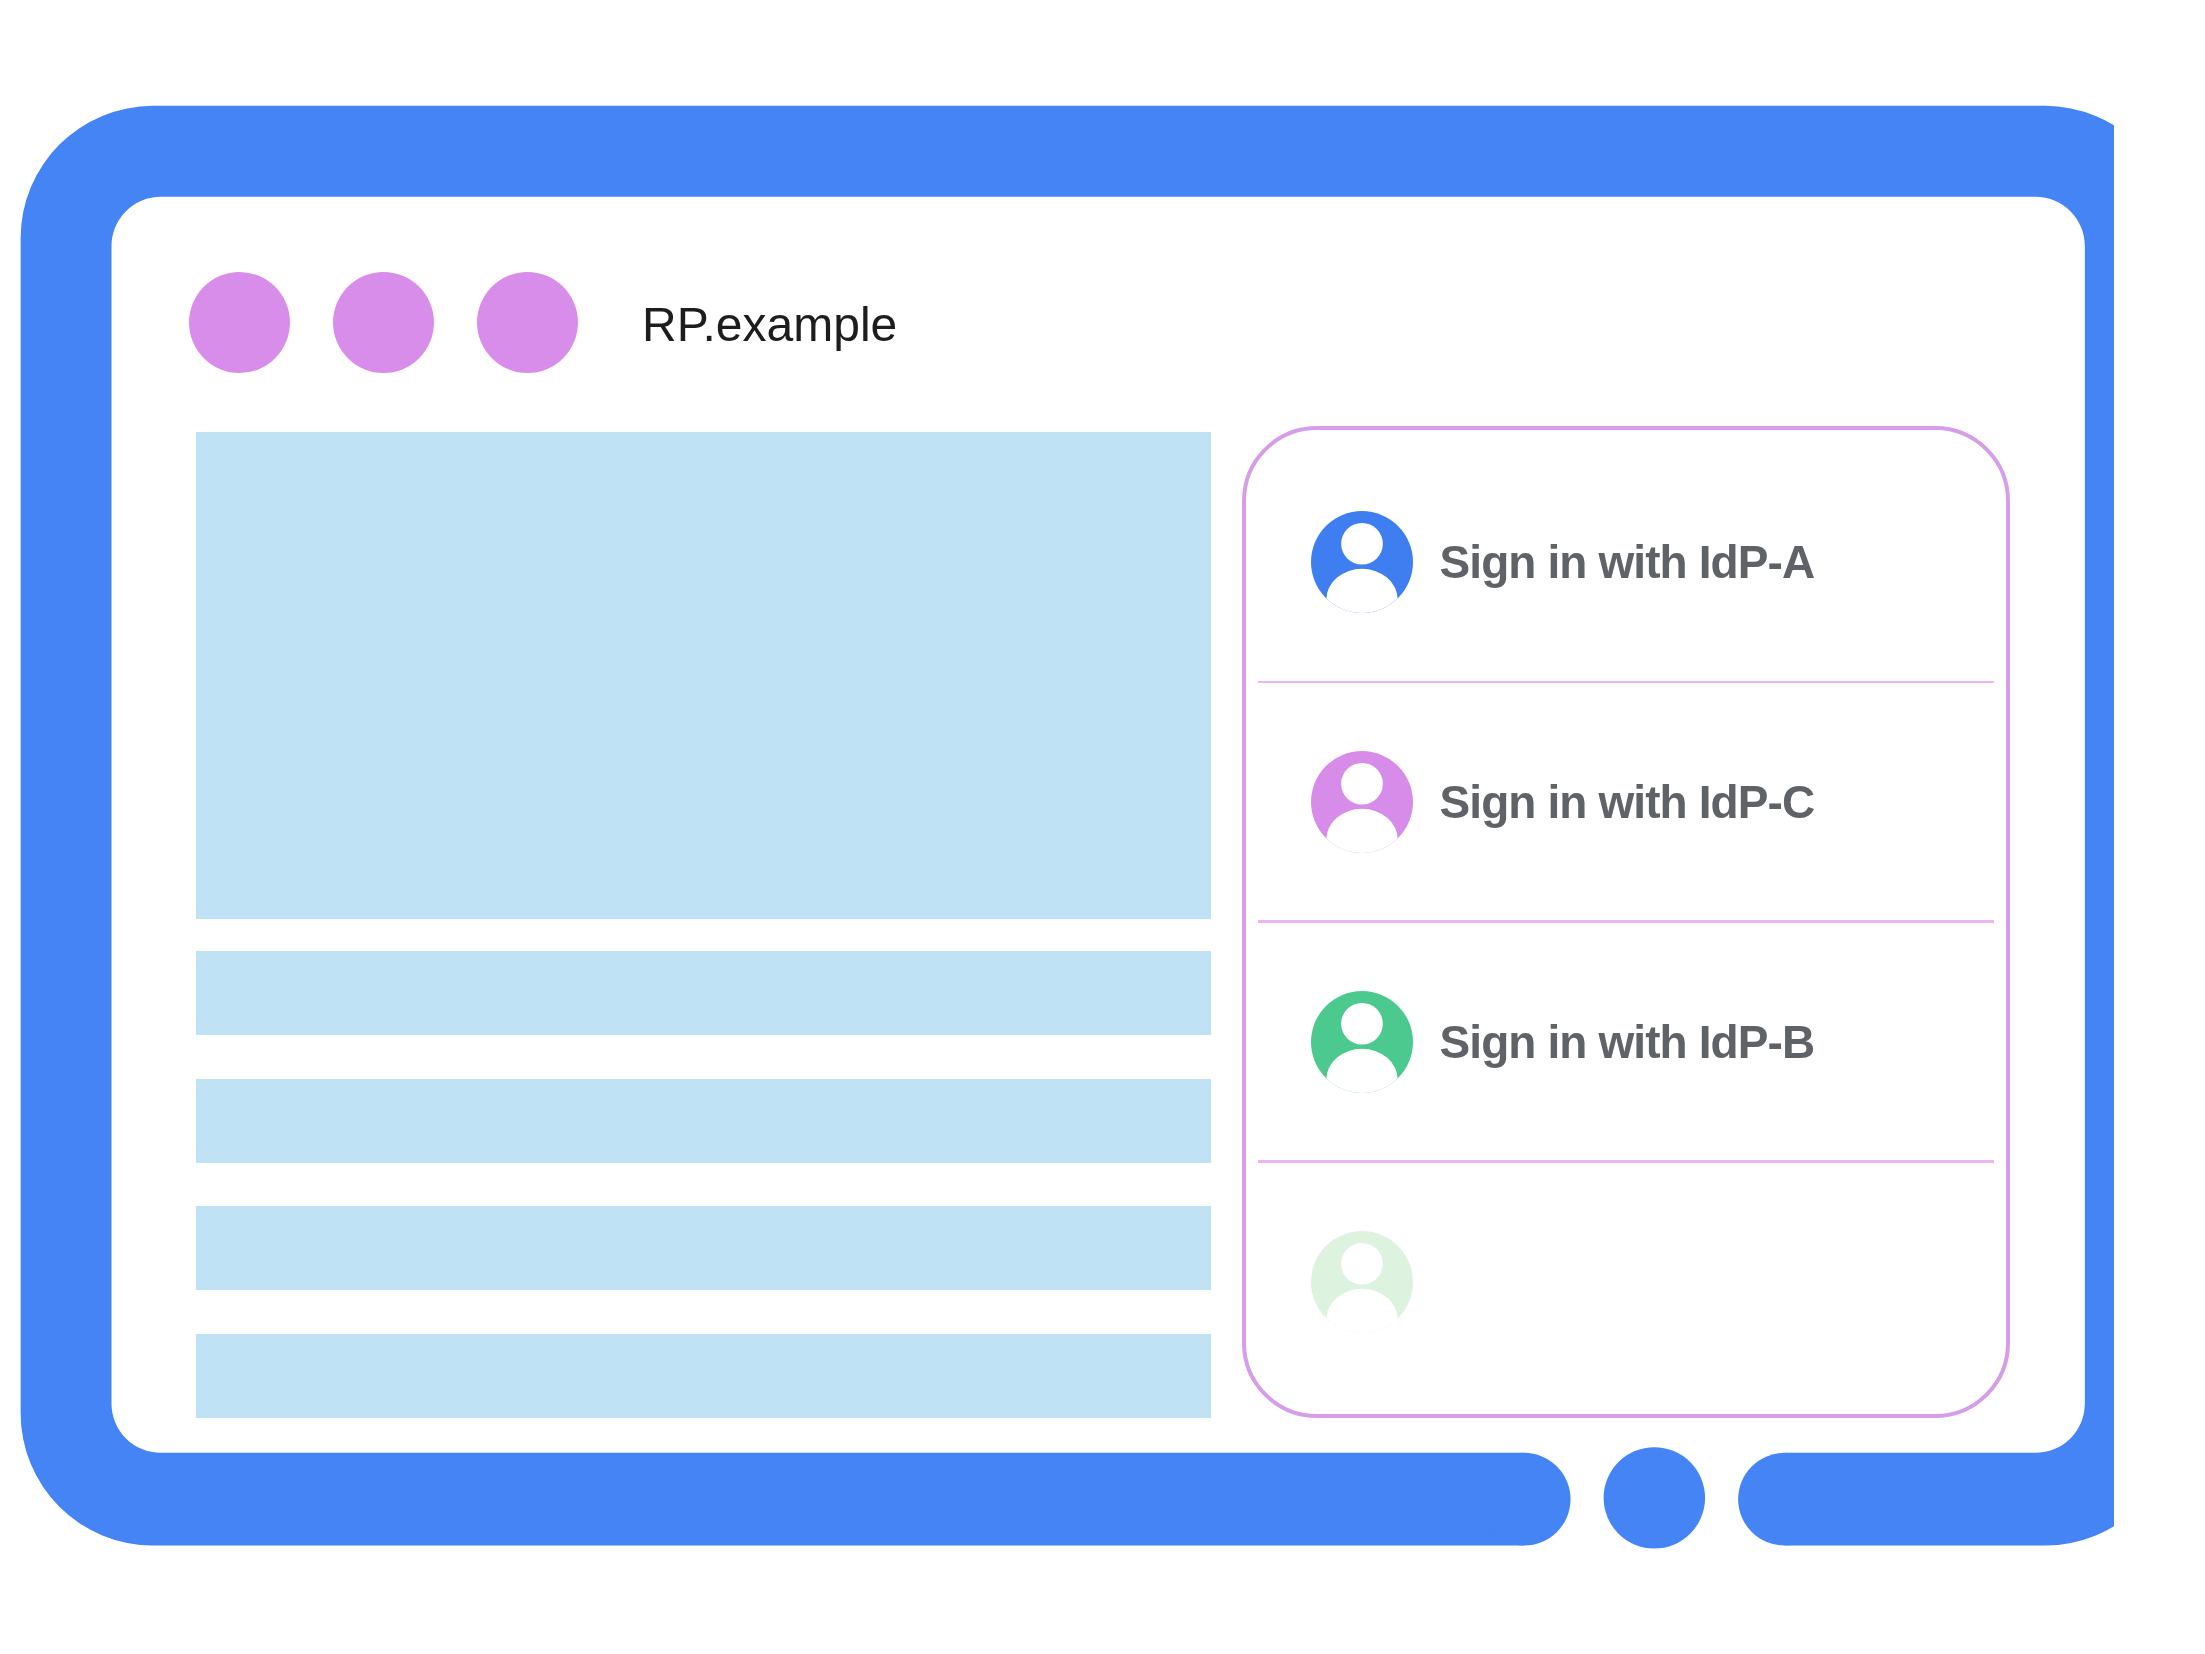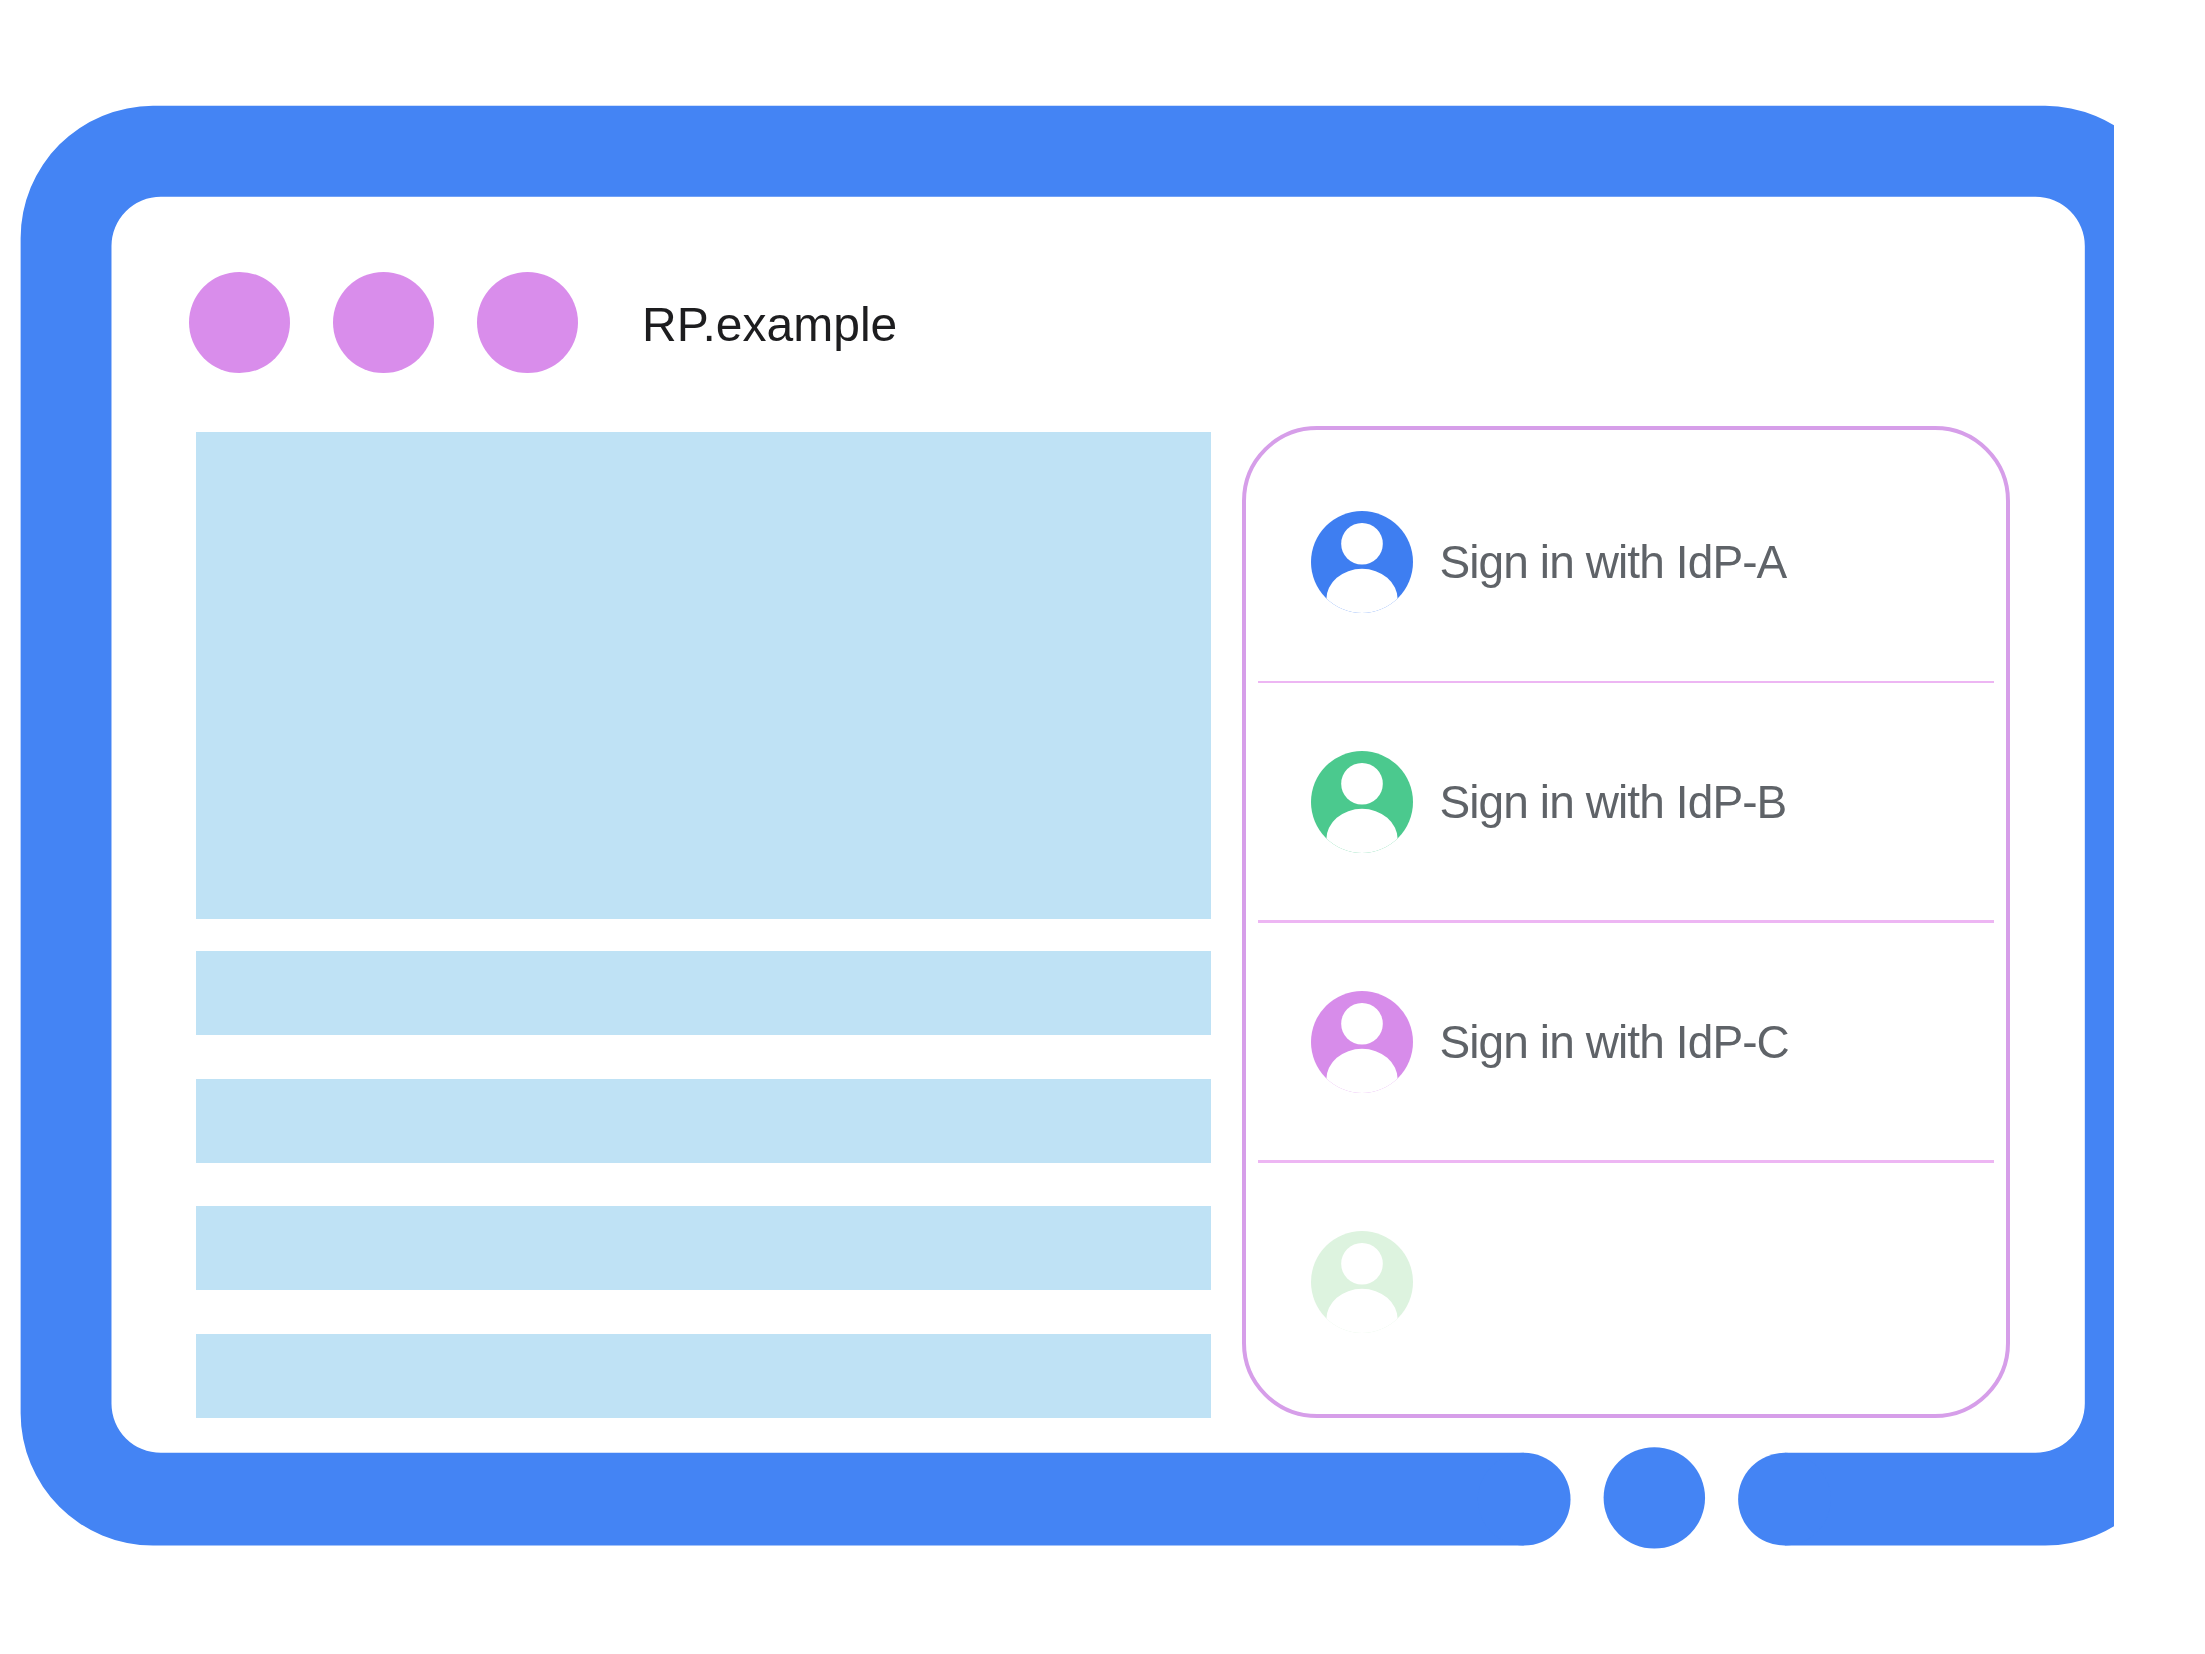--- a/index.html
+++ b/index.html
@@ -90,21 +90,21 @@
     left: 12.4px;
     right: 12.4px;
     bottom: -0.9px;
     height: 2.6px;
     background: var(--panel_divider, #EDB6F3);
   }
   .avatar { width: 102px; height: 102px; flex: 0 0 auto; }
   .avatar svg { display: block; }
   .row-label {
     font-size: 46px;
-    font-weight: 400;
+    font-weight: 700;
     letter-spacing: -0.9px;
     color: var(--label_gray, #5F6368);
     white-space: nowrap;
   }
 </style>
 </head>
 <body>
 
 <div class="canvas">
 
@@ -147,54 +147,54 @@
                 <ellipse cx="60" cy="104" rx="42" ry="36"></ellipse>
               </g>
             </svg>
           </span>
           <span class="row-label">Sign in with IdP-A</span>
         </div>
         <div class="row">
           <span class="avatar">
             <svg viewBox="0 0 120 120" width="102" height="102">
               <defs>
+                <clipPath id="pc2">
+                  <circle cx="60" cy="60" r="60"></circle>
+                </clipPath>
+              </defs>
+              <circle cx="60" cy="60" r="60" fill="#D78CEA"></circle>
+              <g clip-path="url(#pc2)" fill="var(--avatar_glyph_white, #fff)">
+                <circle cx="60" cy="38.5" r="24.5"></circle>
+                <ellipse cx="60" cy="104" rx="42" ry="36"></ellipse>
+              </g>
+            </svg>
+          </span>
+          <span class="row-label">Sign in with IdP-C</span>
+        </div>
+        <div class="row">
+          <span class="avatar">
+            <svg viewBox="0 0 120 120" width="102" height="102">
+              <defs>
                 <clipPath id="pc1">
                   <circle cx="60" cy="60" r="60"></circle>
                 </clipPath>
               </defs>
               <circle cx="60" cy="60" r="60" fill="#4BC98E"></circle>
               <g clip-path="url(#pc1)" fill="var(--avatar_glyph_white, #fff)">
                 <circle cx="60" cy="38.5" r="24.5"></circle>
                 <ellipse cx="60" cy="104" rx="42" ry="36"></ellipse>
               </g>
             </svg>
           </span>
           <span class="row-label">Sign in with IdP-B</span>
         </div>
         <div class="row">
           <span class="avatar">
             <svg viewBox="0 0 120 120" width="102" height="102">
               <defs>
-                <clipPath id="pc2">
-                  <circle cx="60" cy="60" r="60"></circle>
-                </clipPath>
-              </defs>
-              <circle cx="60" cy="60" r="60" fill="#D78CEA"></circle>
-              <g clip-path="url(#pc2)" fill="var(--avatar_glyph_white, #fff)">
-                <circle cx="60" cy="38.5" r="24.5"></circle>
-                <ellipse cx="60" cy="104" rx="42" ry="36"></ellipse>
-              </g>
-            </svg>
-          </span>
-          <span class="row-label">Sign in with IdP-C</span>
-        </div>
-        <div class="row">
-          <span class="avatar">
-            <svg viewBox="0 0 120 120" width="102" height="102">
-              <defs>
                 <clipPath id="pc4">
                   <circle cx="60" cy="60" r="60"></circle>
                 </clipPath>
               </defs>
               <circle cx="60" cy="60" r="60" fill="#DDF3DF"></circle>
               <g clip-path="url(#pc4)" fill="var(--avatar_glyph_white, #fff)">
                 <circle cx="60" cy="38.5" r="24.5"></circle>
                 <ellipse cx="60" cy="104" rx="42" ry="36"></ellipse>
               </g>
             </svg>

